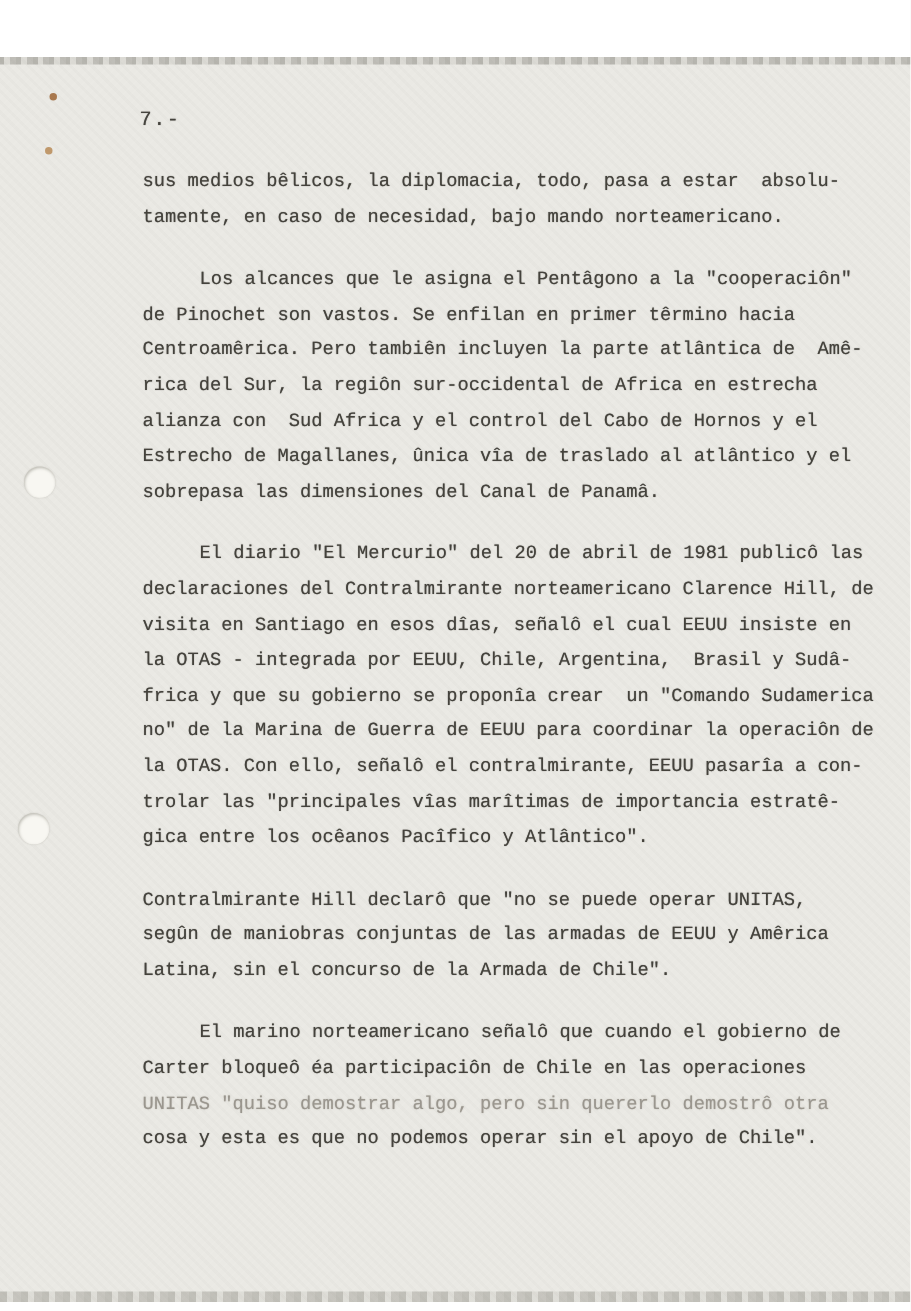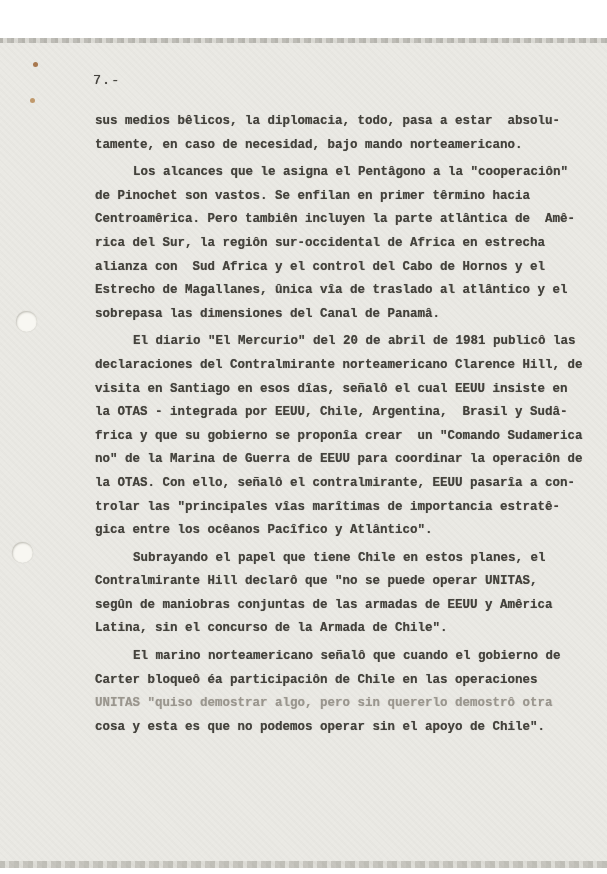--- a/index.html
+++ b/index.html
@@ -73,22 +73,22 @@
   }
   .body-text {
     position: absolute;
     left: 95px;
     top: 72px;
     width: 500px;
     color: #44423c;
     font-size: 12.5px;
     text-shadow: 0 0 0.7px rgba(66,64,58,0.7);
   }
-  .para { margin: 0; padding: 0; font-weight: bold; }
-  .para + .para { margin-top: 4px; }
+  .para { margin: 0; padding: 0; }
+  .para + .para { margin-top: 18px; }
   .line {
     display: block;
     height: 23.6px;
     line-height: 23.6px;
     white-space: pre;
   }
   .line.indent { padding-left: 38px; }
   .line.faint {
     color: #9a968e;
     text-shadow: 0 0 0.9px rgba(154,150,142,0.7);
@@ -130,21 +130,20 @@
         <span class="line">visita en Santiago en esos dîas, señalô el cual EEUU insiste en</span>
         <span class="line">la OTAS - integrada por EEUU, Chile, Argentina,  Brasil y Sudâ-</span>
         <span class="line">frica y que su gobierno se proponîa crear  un "Comando Sudamerica</span>
         <span class="line">no" de la Marina de Guerra de EEUU para coordinar la operaciôn de</span>
         <span class="line">la OTAS. Con ello, señalô el contralmirante, EEUU pasarîa a con-</span>
         <span class="line">trolar las "principales vîas marîtimas de importancia estratê-</span>
         <span class="line">gica entre los ocêanos Pacîfico y Atlântico".</span>
       </p>
 
       <p class="para">
-        <span class="line indent">Subrayando el papel que tiene Chile en estos planes, el</span>
         <span class="line">Contralmirante Hill declarô que "no se puede operar UNITAS,</span>
         <span class="line">segûn de maniobras conjuntas de las armadas de EEUU y Amêrica</span>
         <span class="line">Latina, sin el concurso de la Armada de Chile".</span>
       </p>
 
       <p class="para">
         <span class="line indent">El marino norteamericano señalô que cuando el gobierno de</span>
         <span class="line">Carter bloqueô éa participaciôn de Chile en las operaciones</span>
         <span class="line faint">UNITAS "quiso demostrar algo, pero sin quererlo demostrô otra</span>
         <span class="line">cosa y esta es que no podemos operar sin el apoyo de Chile".</span>

